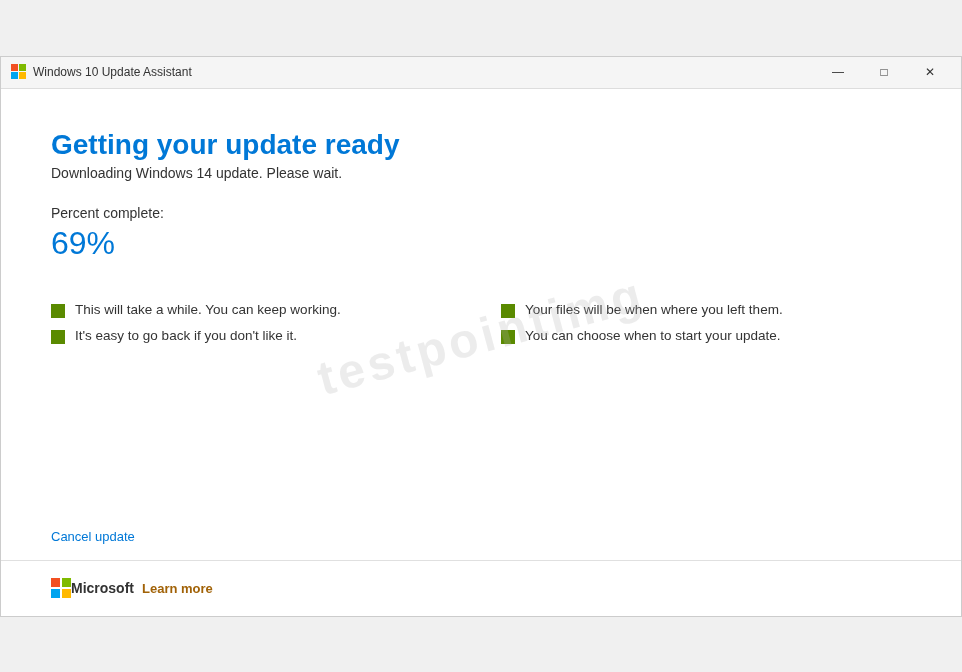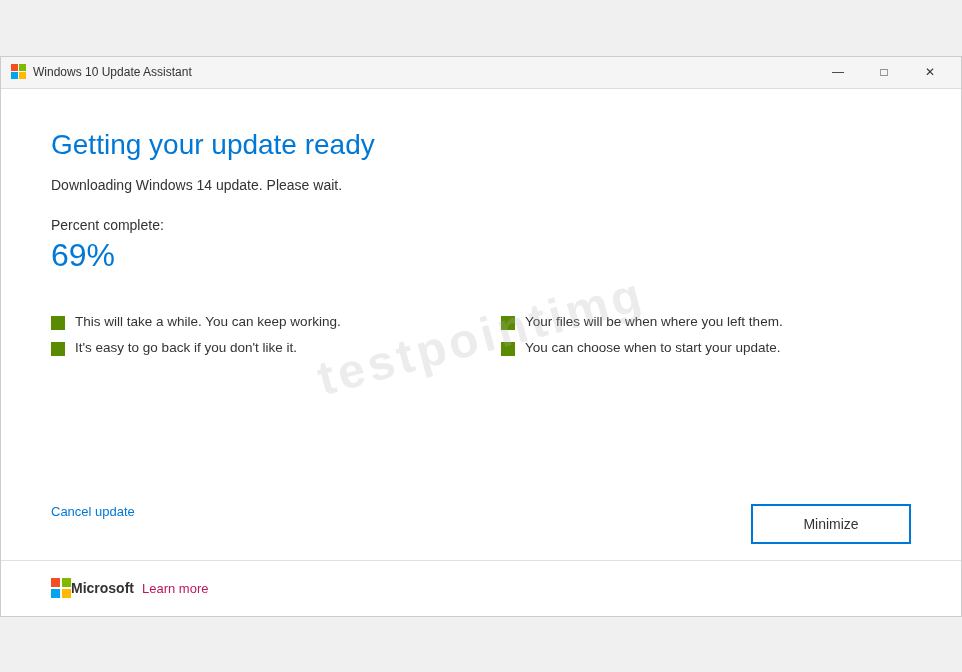--- a/index.html
+++ b/index.html
@@ -78,23 +78,23 @@
     
     .main-content {
       flex: 1;
       padding: 40px 50px 20px 50px;
       display: flex;
       flex-direction: column;
     }
 
     .page-title {
       font-size: 28px;
-      font-weight: 400;
+      font-weight: 700;
       color: #0078d7;
-      margin-bottom: 16px;
+      margin-bottom: 4px;
     }
 
     .subtitle {
       font-size: 14px;
       color: #333;
       margin-bottom: 24px;
     }
 
     .percent-label {
       font-size: 14px;
@@ -196,23 +196,24 @@
     .ms-square.yellow { background: #ffb900; }
 
     .ms-text {
       font-size: 14px;
       color: #333;
       font-weight: 600;
     }
 
     .learn-more {
       font-size: 13px;
-      color: #be185d;
+      color: #a16207;
       cursor: pointer;
       margin-left: 8px;
+      font-weight: bold;
     }
 
     
     .watermark {
       position: absolute;
       top: 50%;
       left: 50%;
       transform: translate(-50%, -50%) rotate(-15deg);
       font-size: 48px;
       color: rgba(180, 180, 180, 0.25);
@@ -270,21 +271,20 @@
       </div>
       <div class="feature-item">
         <div class="feature-bullet"></div>
         <span>You can choose when to start your update.</span>
       </div>
     </div>
   </div>
 
   <div class="footer">
     <a class="cancel-link">Cancel update</a>
-    <button class="minimize-btn">Minimize</button>
   </div>
 
   <div class="bottom-bar">
     <div class="ms-logo">
       <div class="ms-logo-grid">
         <div class="ms-square red"></div>
         <div class="ms-square green"></div>
         <div class="ms-square blue"></div>
         <div class="ms-square yellow"></div>
       </div>

